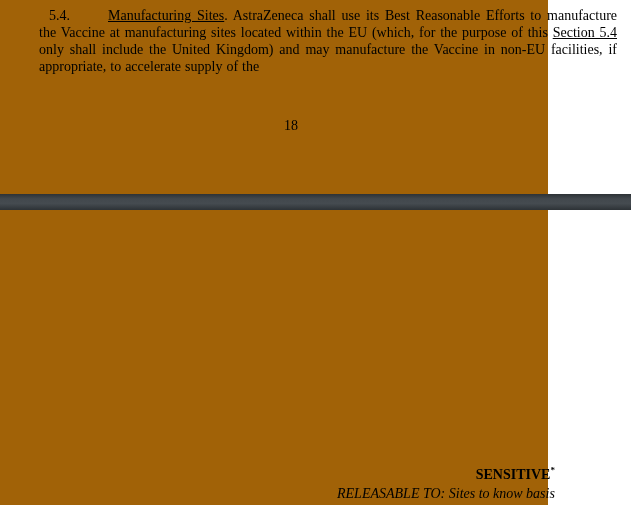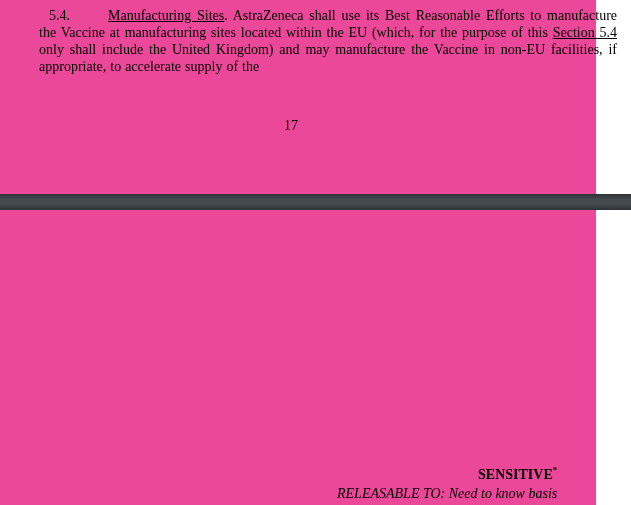--- a/index.html
+++ b/index.html
@@ -14,22 +14,22 @@
     position: relative;
     width: 631px;
     height: 505px;
     background: #ffffff;
     font-family: "Liberation Serif", "DejaVu Serif", serif;
     color: #000000;
   }
   .page {
     position: absolute;
     left: 0;
-    width: 596px;
-    background: #ec4899;
+    width: 548px;
+    background: #a16207;
   }
   .page-top    { top: 0;   height: 194px; }
   .page-bottom { top: 210px; height: 295px; text-align: right; }
 
   .divider {
     position: absolute;
     left: 0;
     top: 194px;
     width: 631px;
     height: 16px;
@@ -86,26 +86,26 @@
 </style>
 </head>
 <body>
 
 <div class="viewport">
 
   <div class="page page-top">
     <div class="para para-1">
       <span>5.4.</span><span class="num-tab"></span><span class="u">Manufacturing Sites</span><span>. AstraZeneca shall use its Best Reasonable Efforts to manufacture the Vaccine at manufacturing sites located within the EU (which, for the purpose of this </span><span class="u">Section 5.4</span><span> only shall include the United Kingdom) and may manufacture the Vaccine in non-EU facilities, if appropriate, to accelerate supply of the</span>
     </div>
-    <div class="pageno">17</div>
+    <div class="pageno">18</div>
   </div>
 
   <div class="divider"></div>
 
   <div class="page page-bottom">
     <div class="classification-block">
       <div class="classification-line"><span>SENSITIVE</span><sup>*</sup></div>
-      <div class="releasable-line">RELEASABLE TO: Need to know basis</div>
+      <div class="releasable-line">RELEASABLE TO: Sites to know basis</div>
     </div>
 
   </div>
 
 </div>
 
 </body></html>

